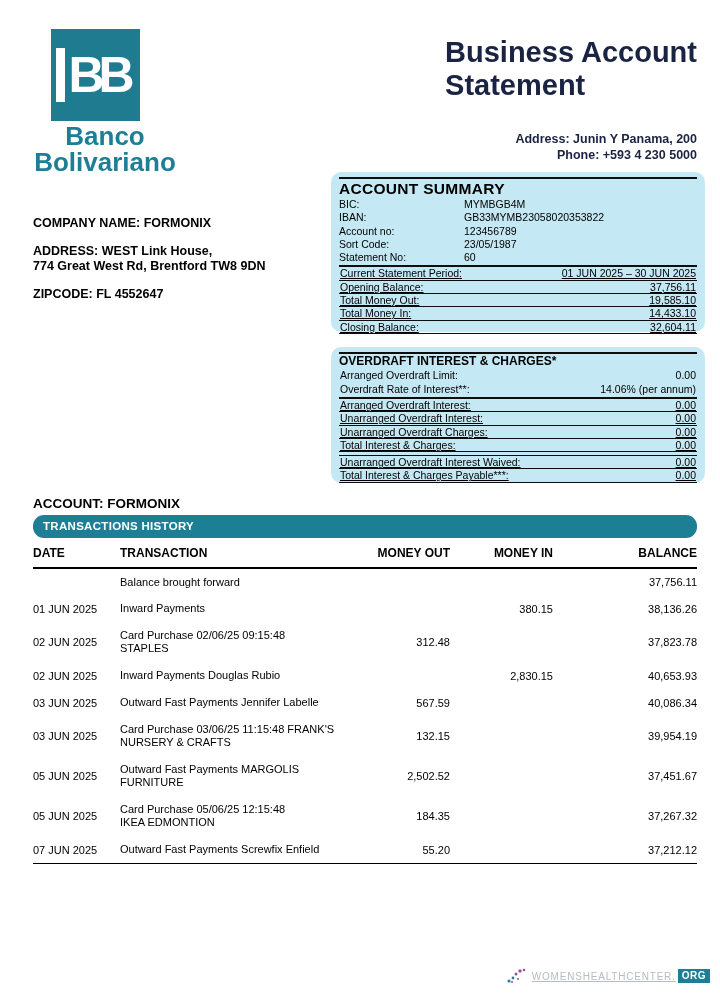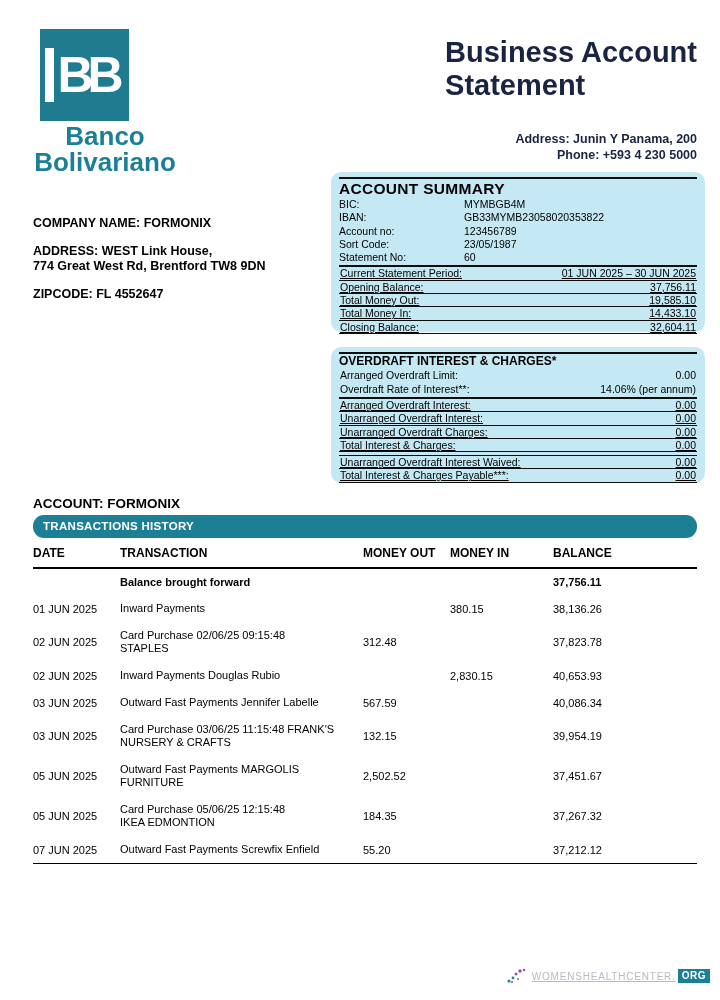--- a/index.html
+++ b/index.html
@@ -1,21 +1,21 @@
 <!DOCTYPE html>
 <html><head>
 <meta charset="utf-8">
 <style>
   * { margin:0; padding:0; box-sizing:border-box; }
   html,body { background:#ffffff; }
   body { font-family:"Liberation Sans", sans-serif; color:#000; }
   .page { position:relative; width:720px; height:1000px; background:#fff; overflow:hidden; }
 
   
-  .logo-square { position:absolute; left:40px; top:29px; width:89px; height:92px;
+  .logo-square { position:absolute; left:51px; top:29px; width:89px; height:92px;
     background:#1e7b90; display:flex; align-items:center; justify-content:center; }
   .logo-glyph { display:flex; align-items:center; }
   .logo-bar { width:9px; height:54px; background:#fff; margin-right:3px; }
   .logo-bb { color:#fff; font-weight:bold; font-size:50px; letter-spacing:-6px; line-height:54px; padding-right:6px; }
   .brand-name { position:absolute; left:20px; top:123px; width:170px; text-align:center;
     color:#1d7f96; font-size:26px; font-weight:bold; line-height:26px; }
 
   
   .doc-title { position:absolute; right:23px; top:36px; text-align:left;
     color:#1a2342; font-size:29px; font-weight:bold; line-height:33px; }
@@ -41,24 +41,24 @@
   .plain-row { display:flex; justify-content:space-between; font-size:10.5px; line-height:13.5px; padding:0 1px; }
   .kv-sub { margin-top:3px; border-top:1.8px solid #0d0d0d; }
 
   
   .account-heading { position:absolute; left:33px; top:496px; font-size:13.5px; font-weight:bold; }
   .tx-bar { position:absolute; left:33px; top:515px; width:664px; height:23px; background:#1d7f96;
     border-radius:11px; color:#fff; font-size:11.5px; font-weight:bold; line-height:23px; padding-left:10px; letter-spacing:0.3px; }
   .tx-table { position:absolute; left:33px; top:546px; width:664px; font-size:11px; }
   .tx-grid { display:grid; grid-template-columns:87px 243px 87px 103px 144px; }
   .tx-header { font-weight:bold; font-size:12px; padding-bottom:7px; border-bottom:2.5px solid #000; }
-  .col-right { }
+  .col-right { text-align:right; }
   .tx-rows { border-bottom:1.6px solid #000; }
   .tx-row { align-items:center; padding:7px 0; }
-  .tx-row.bbf { font-weight:bold; }
+  .tx-row.bbf { font-weight:normal; }
   .tx-desc { white-space:pre-line; line-height:13px; padding-right:10px; }
 
   
   .watermark { position:absolute; right:10px; bottom:15px; display:flex; align-items:center; }
   .wm-text { color:#b4bcc4; font-size:10px; letter-spacing:0.8px; margin:0 2px 0 4px;text-decoration:underline; }
   .wm-org { background:#1d7f96; color:#fff; font-size:10px; font-weight:bold; padding:1px 4px 2px 4px; letter-spacing:0.5px; }
 </style>
 </head>
 <body>
 

